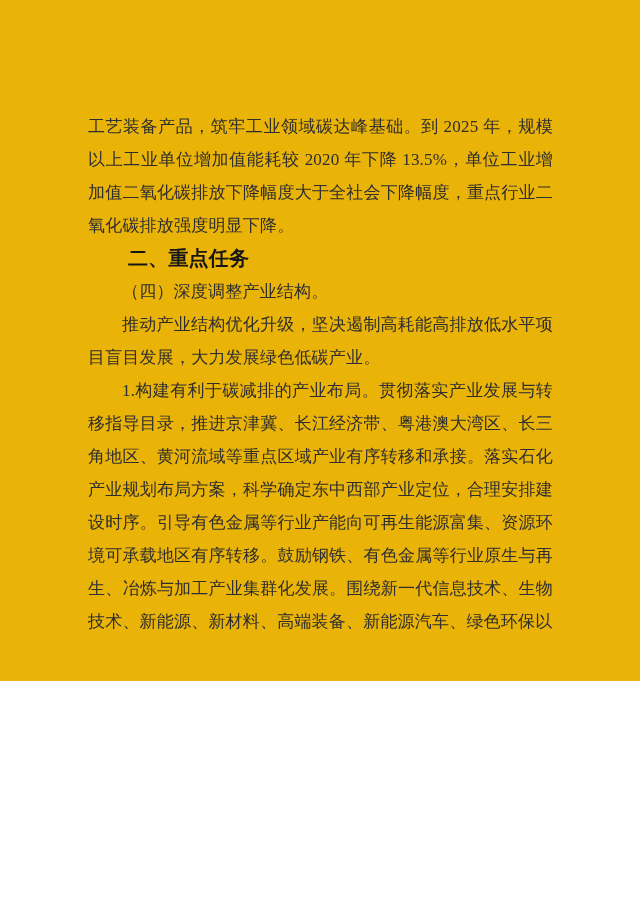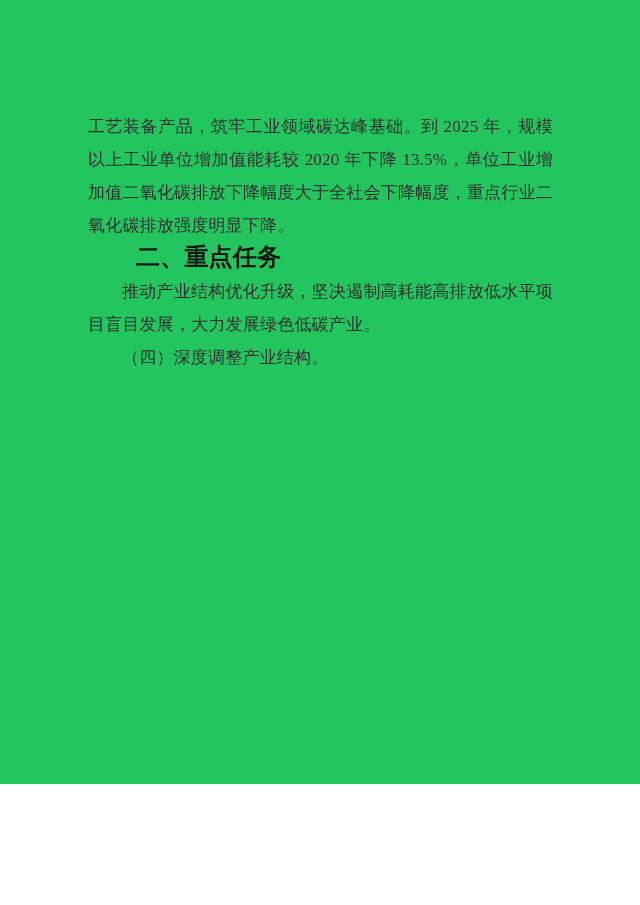--- a/index.html
+++ b/index.html
@@ -3,22 +3,22 @@
 <meta charset="utf-8">
 <style>
   html, body {
     margin: 0;
     padding: 0;
     background: #ffffff;
   }
   .page {
     position: relative;
     width: 640px;
-    height: 784px;
-    background: #22c55e;
+    height: 681px;
+    background: #eab308;
     overflow: hidden;
     font-family: "Liberation Serif", serif;
   }
   .doc-body {
     position: absolute;
     left: 88px;
     top: 110px;
     width: 465px;
     color: #2e2e2e;
     font-size: 17px;
@@ -27,42 +27,43 @@
     letter-spacing: 0.2px;
   }
   .para {
     margin: 0;
     padding: 0;
   }
   .para.indent {
     text-indent: 2em;
   }
   .para.heading {
-    font-family: Liberation Mono, monospace;
+    font-family: Liberation Sans, sans-serif;
     font-weight: 700;
     color: #161616;
-    font-size: 24px;
+    font-size: 20px;
   }
   .page-footer {
     position: absolute;
     top: 808px;
     left: 0;
     width: 640px;
     text-align: center;
     font-size: 14px;
     color: #3a3a3a;
     font-family: "Liberation Serif", serif;
   }
 </style>
 </head>
 <body>
 
 <div class="page">
   <div class="doc-body">
       <p class="para body">工艺装备产品，筑牢工业领域碳达峰基础。到 2025 年，规模以上工业单位增加值能耗较 2020 年下降 13.5%，单位工业增加值二氧化碳排放下降幅度大于全社会下降幅度，重点行业二氧化碳排放强度明显下降。</p>
       <p class="para heading indent">二、重点任务</p>
+      <p class="para body indent">（四）深度调整产业结构。</p>
       <p class="para body indent">推动产业结构优化升级，坚决遏制高耗能高排放低水平项目盲目发展，大力发展绿色低碳产业。</p>
-      <p class="para body indent">（四）深度调整产业结构。</p>
+      <p class="para body indent">1.构建有利于碳减排的产业布局。贯彻落实产业发展与转移指导目录，推进京津冀、长江经济带、粤港澳大湾区、长三角地区、黄河流域等重点区域产业有序转移和承接。落实石化产业规划布局方案，科学确定东中西部产业定位，合理安排建设时序。引导有色金属等行业产能向可再生能源富集、资源环境可承载地区有序转移。鼓励钢铁、有色金属等行业原生与再生、冶炼与加工产业集群化发展。围绕新一代信息技术、生物技术、新能源、新材料、高端装备、新能源汽车、绿色环保以</p>
     </div>
   <div class="page-footer">
     <span>3</span>
   </div>
 </div>
 
 </body></html>

